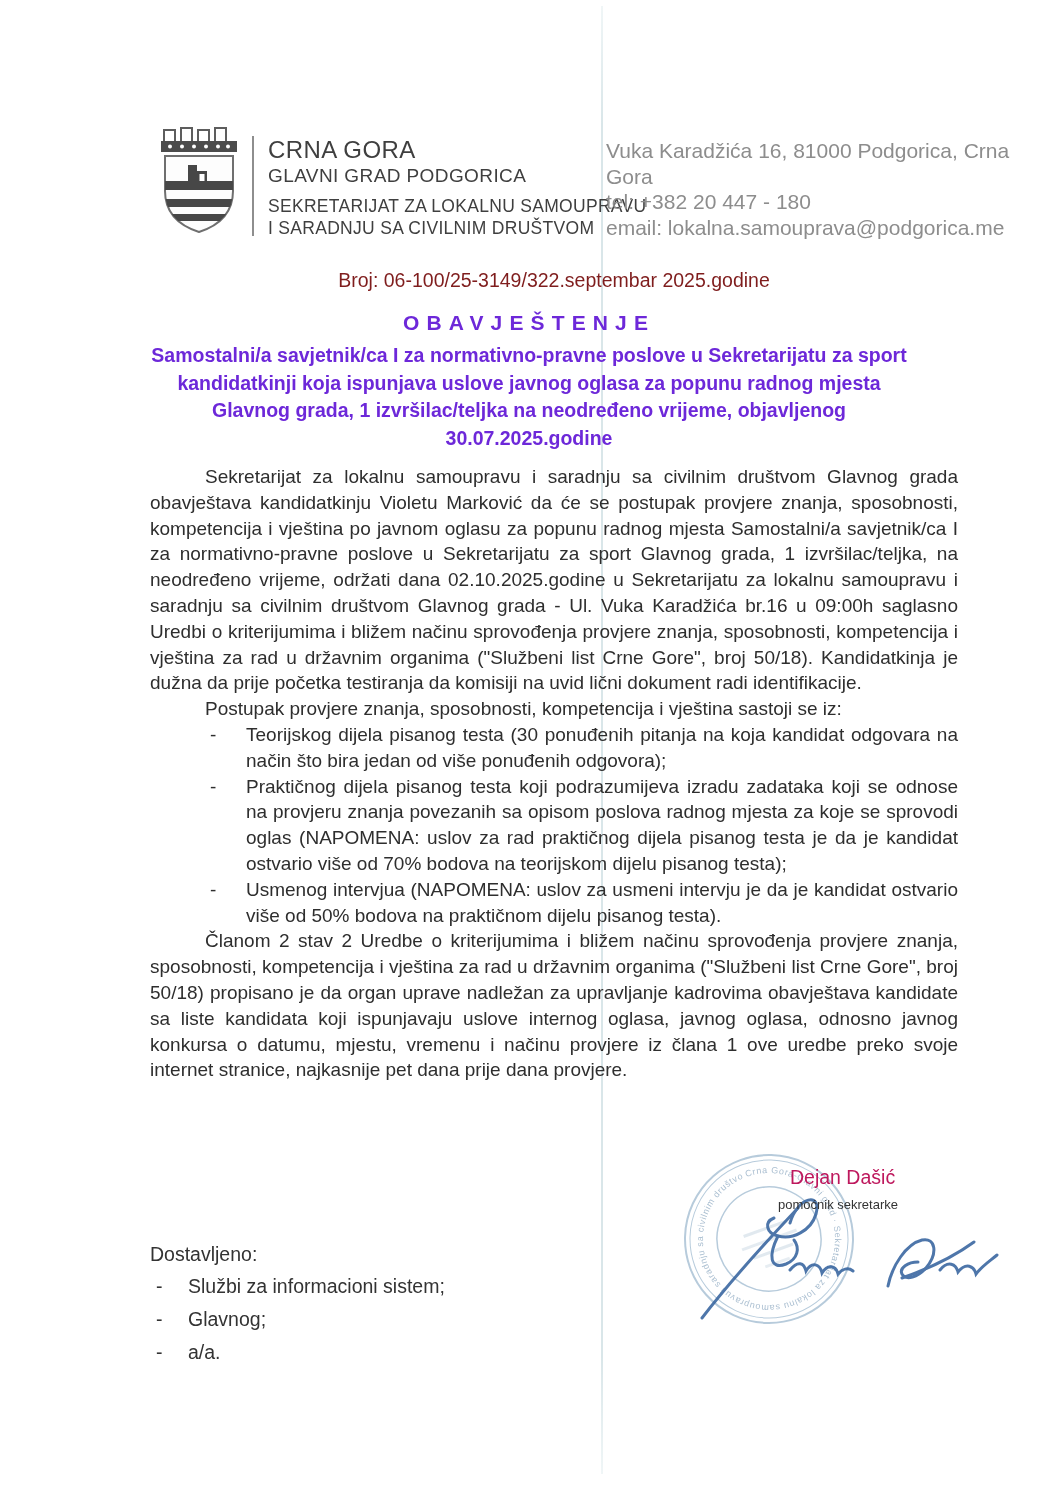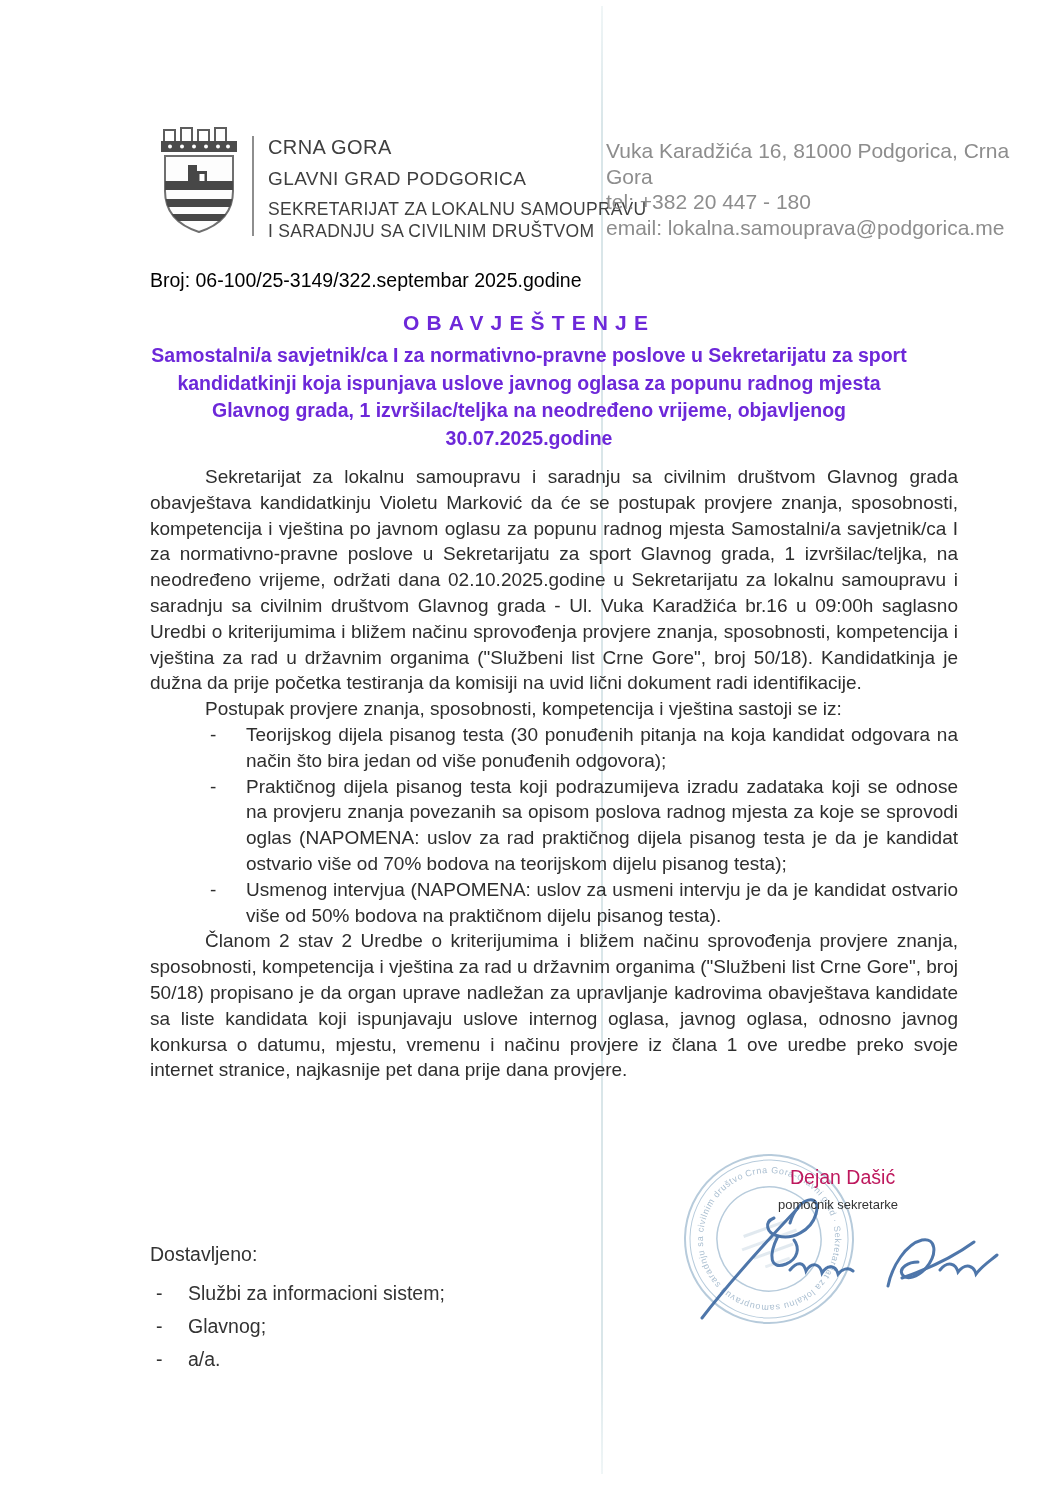--- a/index.html
+++ b/index.html
@@ -14,47 +14,47 @@
   }
   
   .scan-artifact{
     position:absolute;left:601px;top:6px;width:2px;height:1468px;
     background:linear-gradient(#f0f6f7,#d9e6e9 8%,#d9e6e9 92%,#f0f6f7);
   }
   
   .logo{position:absolute;left:158px;top:127px;}
   .header-divider{position:absolute;left:252px;top:136px;width:2px;height:100px;background:#8e8e8e;}
   .org-block{position:absolute;left:268px;top:136px;color:#3f3f3f;}
-  .org-1{font-size:20px;margin-bottom:9px;letter-spacing:.4px;}
+  .org-1{font-size:24px;margin-bottom:1px;letter-spacing:.4px;}
   .org-2{font-size:19px;margin-bottom:8px;letter-spacing:.4px;}
   .org-3{font-size:17.5px;line-height:22px;letter-spacing:.3px;}
   .org-4{font-size:17.5px;line-height:22px;letter-spacing:.3px;}
   .contact-block{position:absolute;left:606px;top:138px;color:#8d8d8d;font-size:21px;line-height:25.5px;}
   
-  .meta-row{position:absolute;left:150px;top:269px;width:808px;display:flex;justify-content:flex-start;font-size:19.5px;color:#000000;}
+  .meta-row{position:absolute;left:150px;top:269px;width:808px;display:flex;justify-content:center;font-size:19.5px;color:#7f1d1d;}
   
   .title-block{position:absolute;left:100px;top:311px;width:858px;text-align:center;color:#6d28d9;}
   .doc-heading{font-size:21px;font-weight:bold;letter-spacing:.34em;margin:0 0 7px 0;}
   .subtitle{font-size:19.5px;font-weight:bold;line-height:27.5px;margin:0;}
   
   .content{position:absolute;left:150px;top:464px;width:808px;font-size:19px;line-height:25.8px;text-align:justify;}
   .content p{margin:0;}
   .p-indent{text-indent:55px;}
   .intro-line{text-indent:55px;text-align:left;}
   .dash-item{display:flex;margin-left:60px;}
   .dash-marker{flex:none;width:36px;text-align:left;}
   .dash-text{flex:1;text-align:justify;}
   
   .sig-name{position:absolute;left:790px;top:1166px;font-size:19.5px;color:#be185d;}
   .sig-title{position:absolute;left:778px;top:1197px;font-size:13px;color:#333;}
   .stamp{position:absolute;left:680px;top:1150px;}
   .signatures{position:absolute;left:640px;top:1178px;}
   
   .footer{position:absolute;left:150px;top:1243px;font-size:19.5px;color:#333;}
-  .f-label{margin-bottom:14px;}
+  .f-label{margin-bottom:7px;}
   .f-item{display:flex;margin-top:7px;line-height:26px;}
   .f-dash{flex:none;width:32px;padding-left:6px;}
 </style>
 </head>
 <body>
 
 <div class="page">
 
   <div class="scan-artifact"></div>
 

